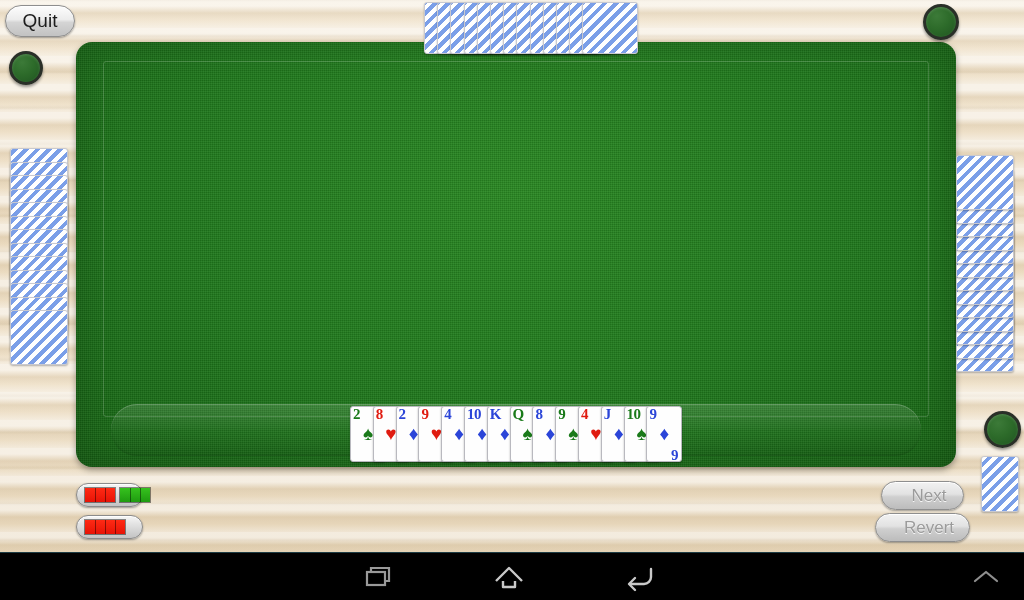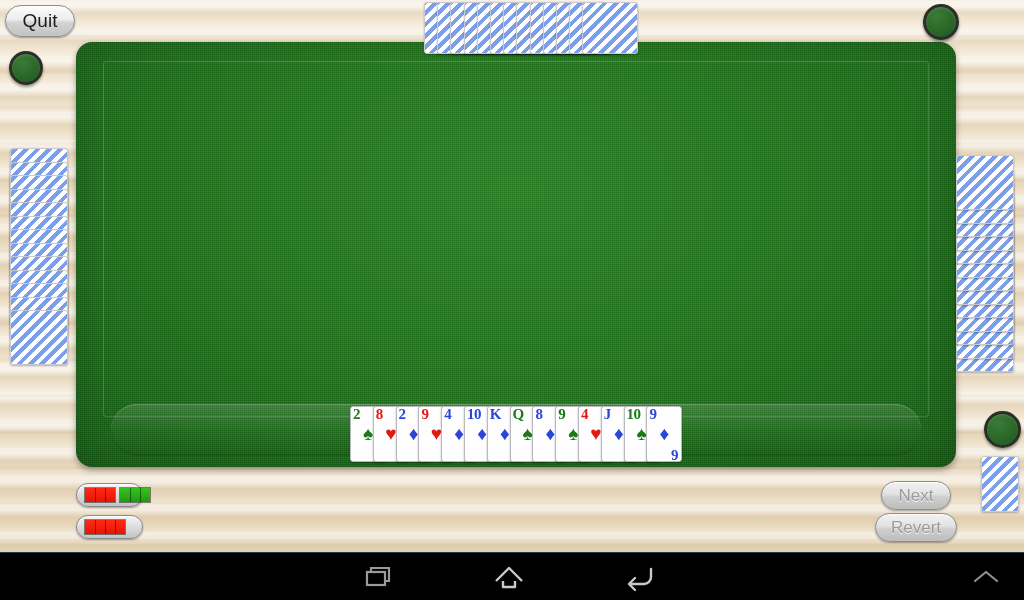--- a/index.html
+++ b/index.html
@@ -90,20 +90,21 @@
     color: #1c1c1c;
     cursor: pointer;
     user-select: none;
   }
   #quit-button { left: 5px; top: 5px; width: 68px; height: 30px; text-align: right; }
   .pill-btn.disabled {
     color: #9b9b9b;
     text-shadow: 0 1px 0 rgba(255,255,255,0.85);
     cursor: default;
     background: linear-gradient(180deg, #f2f2f2 0%, #e2e2e2 45%, #cfcfcf 55%, #bcbcbc 100%);
+    padding-left: 13px;
   }
   #next-button   { left: 881px; top: 481px; width: 68px; height: 27px; font-size: 17px; }
   #revert-button { left: 875px; top: 513px; width: 80px; height: 27px; font-size: 17px; }
 
   
   .token {
     position: absolute;
     border-radius: 50%;
     background: radial-gradient(circle at 36% 30%, #3c7a38 0%, #2d6b2a 45%, #1f5420 100%);
     border: 3px solid #2a2f28;

